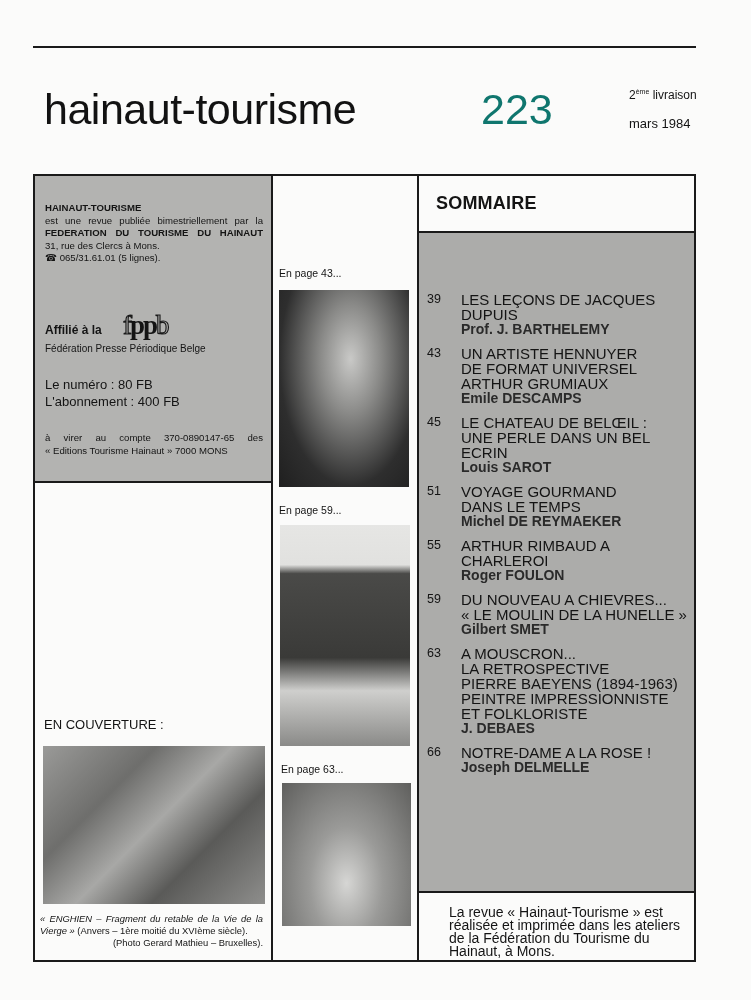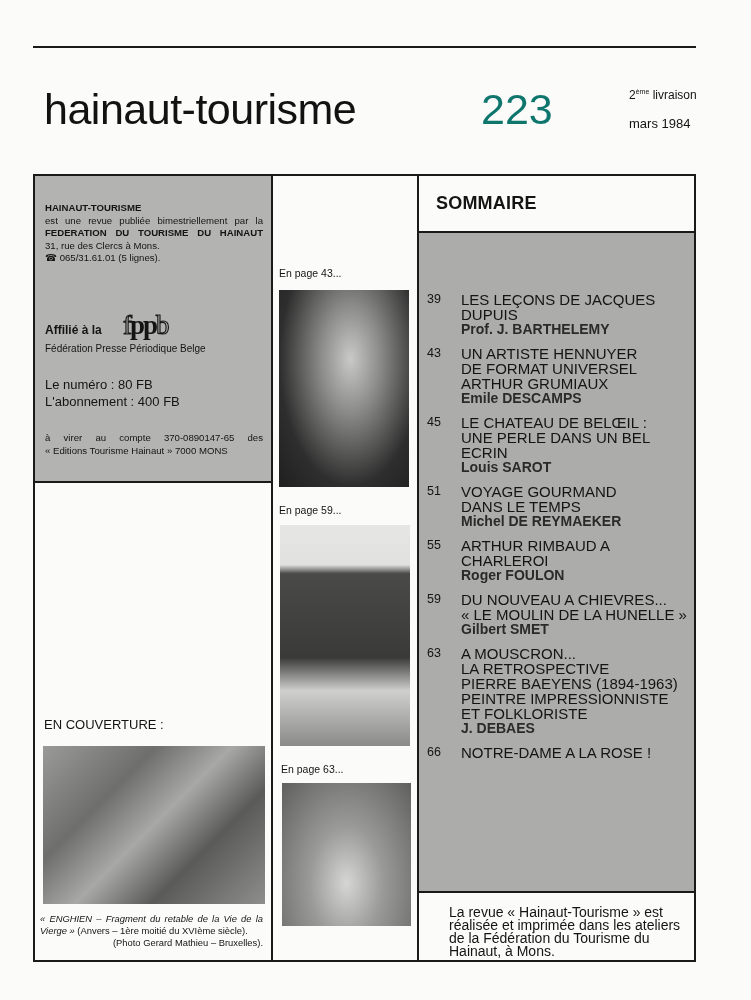--- a/index.html
+++ b/index.html
@@ -147,16 +147,17 @@
       <div class="toc-title">A MOUSCRON...</div>
       <div class="toc-title">LA RETROSPECTIVE</div>
       <div class="toc-title">PIERRE BAEYENS (1894-1963)</div>
       <div class="toc-title">PEINTRE IMPRESSIONNISTE</div>
       <div class="toc-title">ET FOLKLORISTE</div>
       <div class="toc-author">J. DEBAES</div>
     </div>
     <div class="toc-entry">
       <div class="toc-page">66</div>
       <div class="toc-title">NOTRE-DAME A LA ROSE !</div>
+      <div class="toc-author">Joseph DELMELLE</div>
     </div>
   </div>
 
 <div class="abs colophon">La revue « Hainaut-Tourisme » est réalisée et imprimée dans les ateliers de la Fédération du Tourisme du Hainaut, à Mons.</div>
 
 </body></html>

